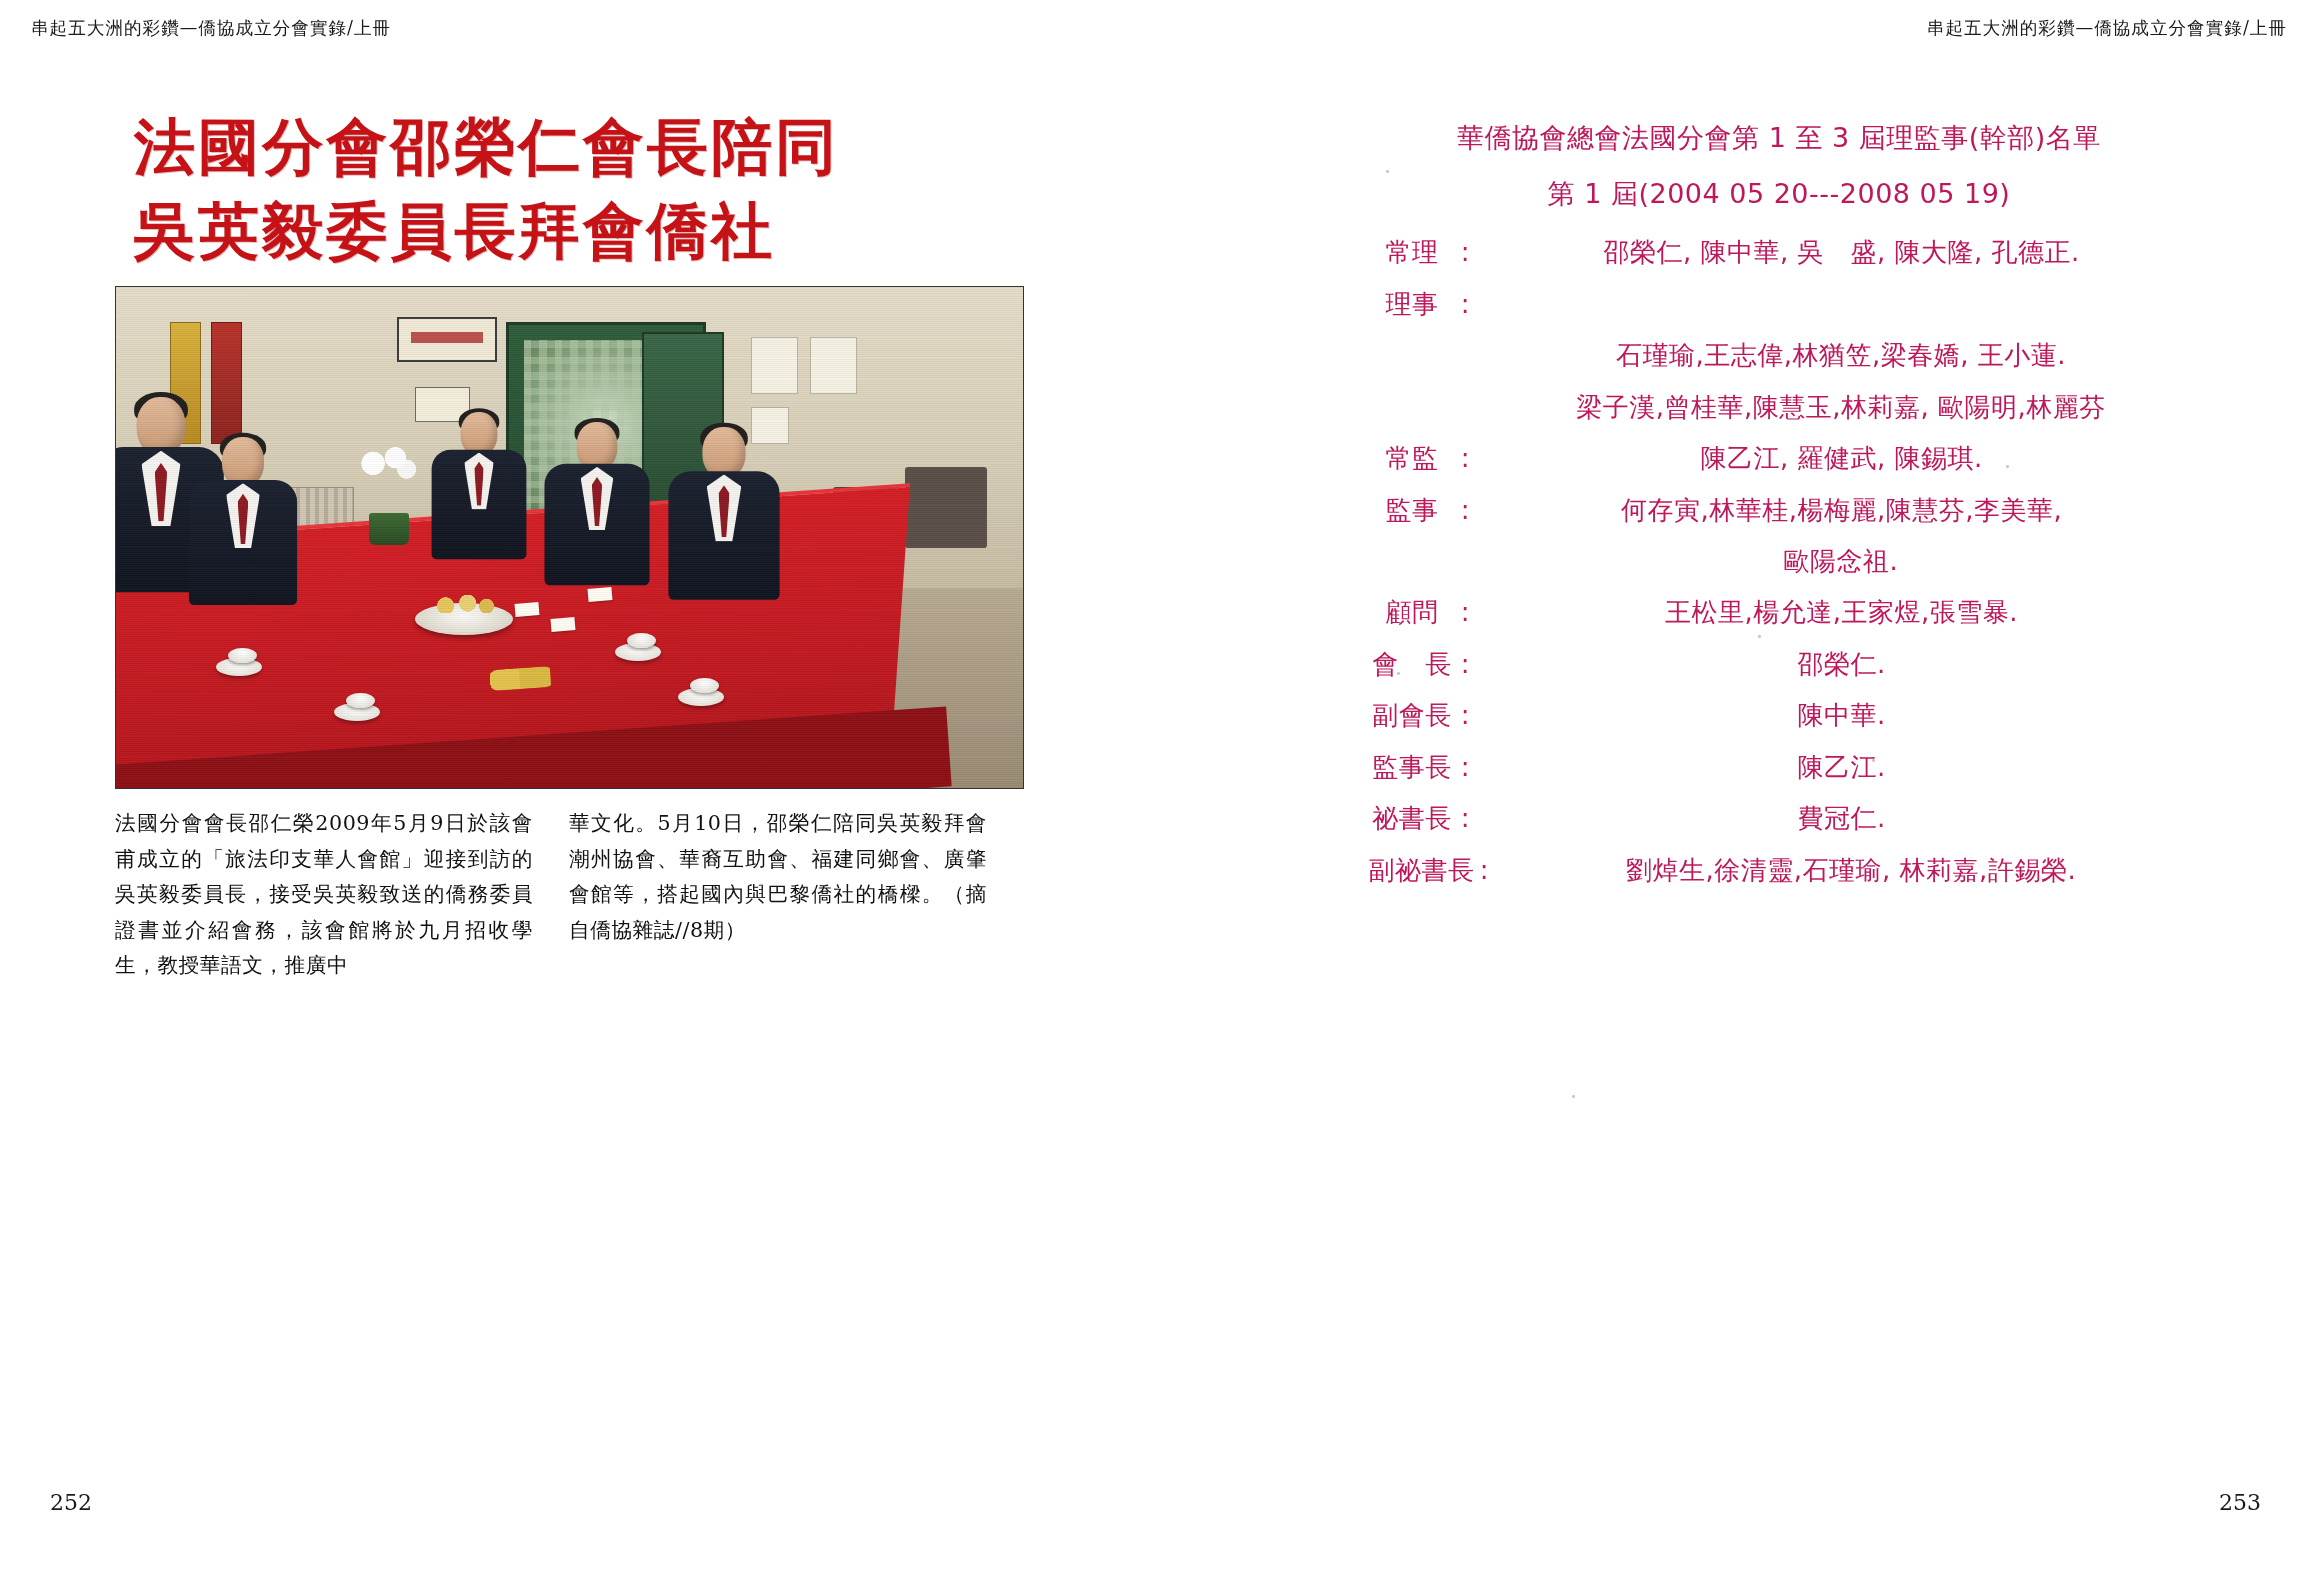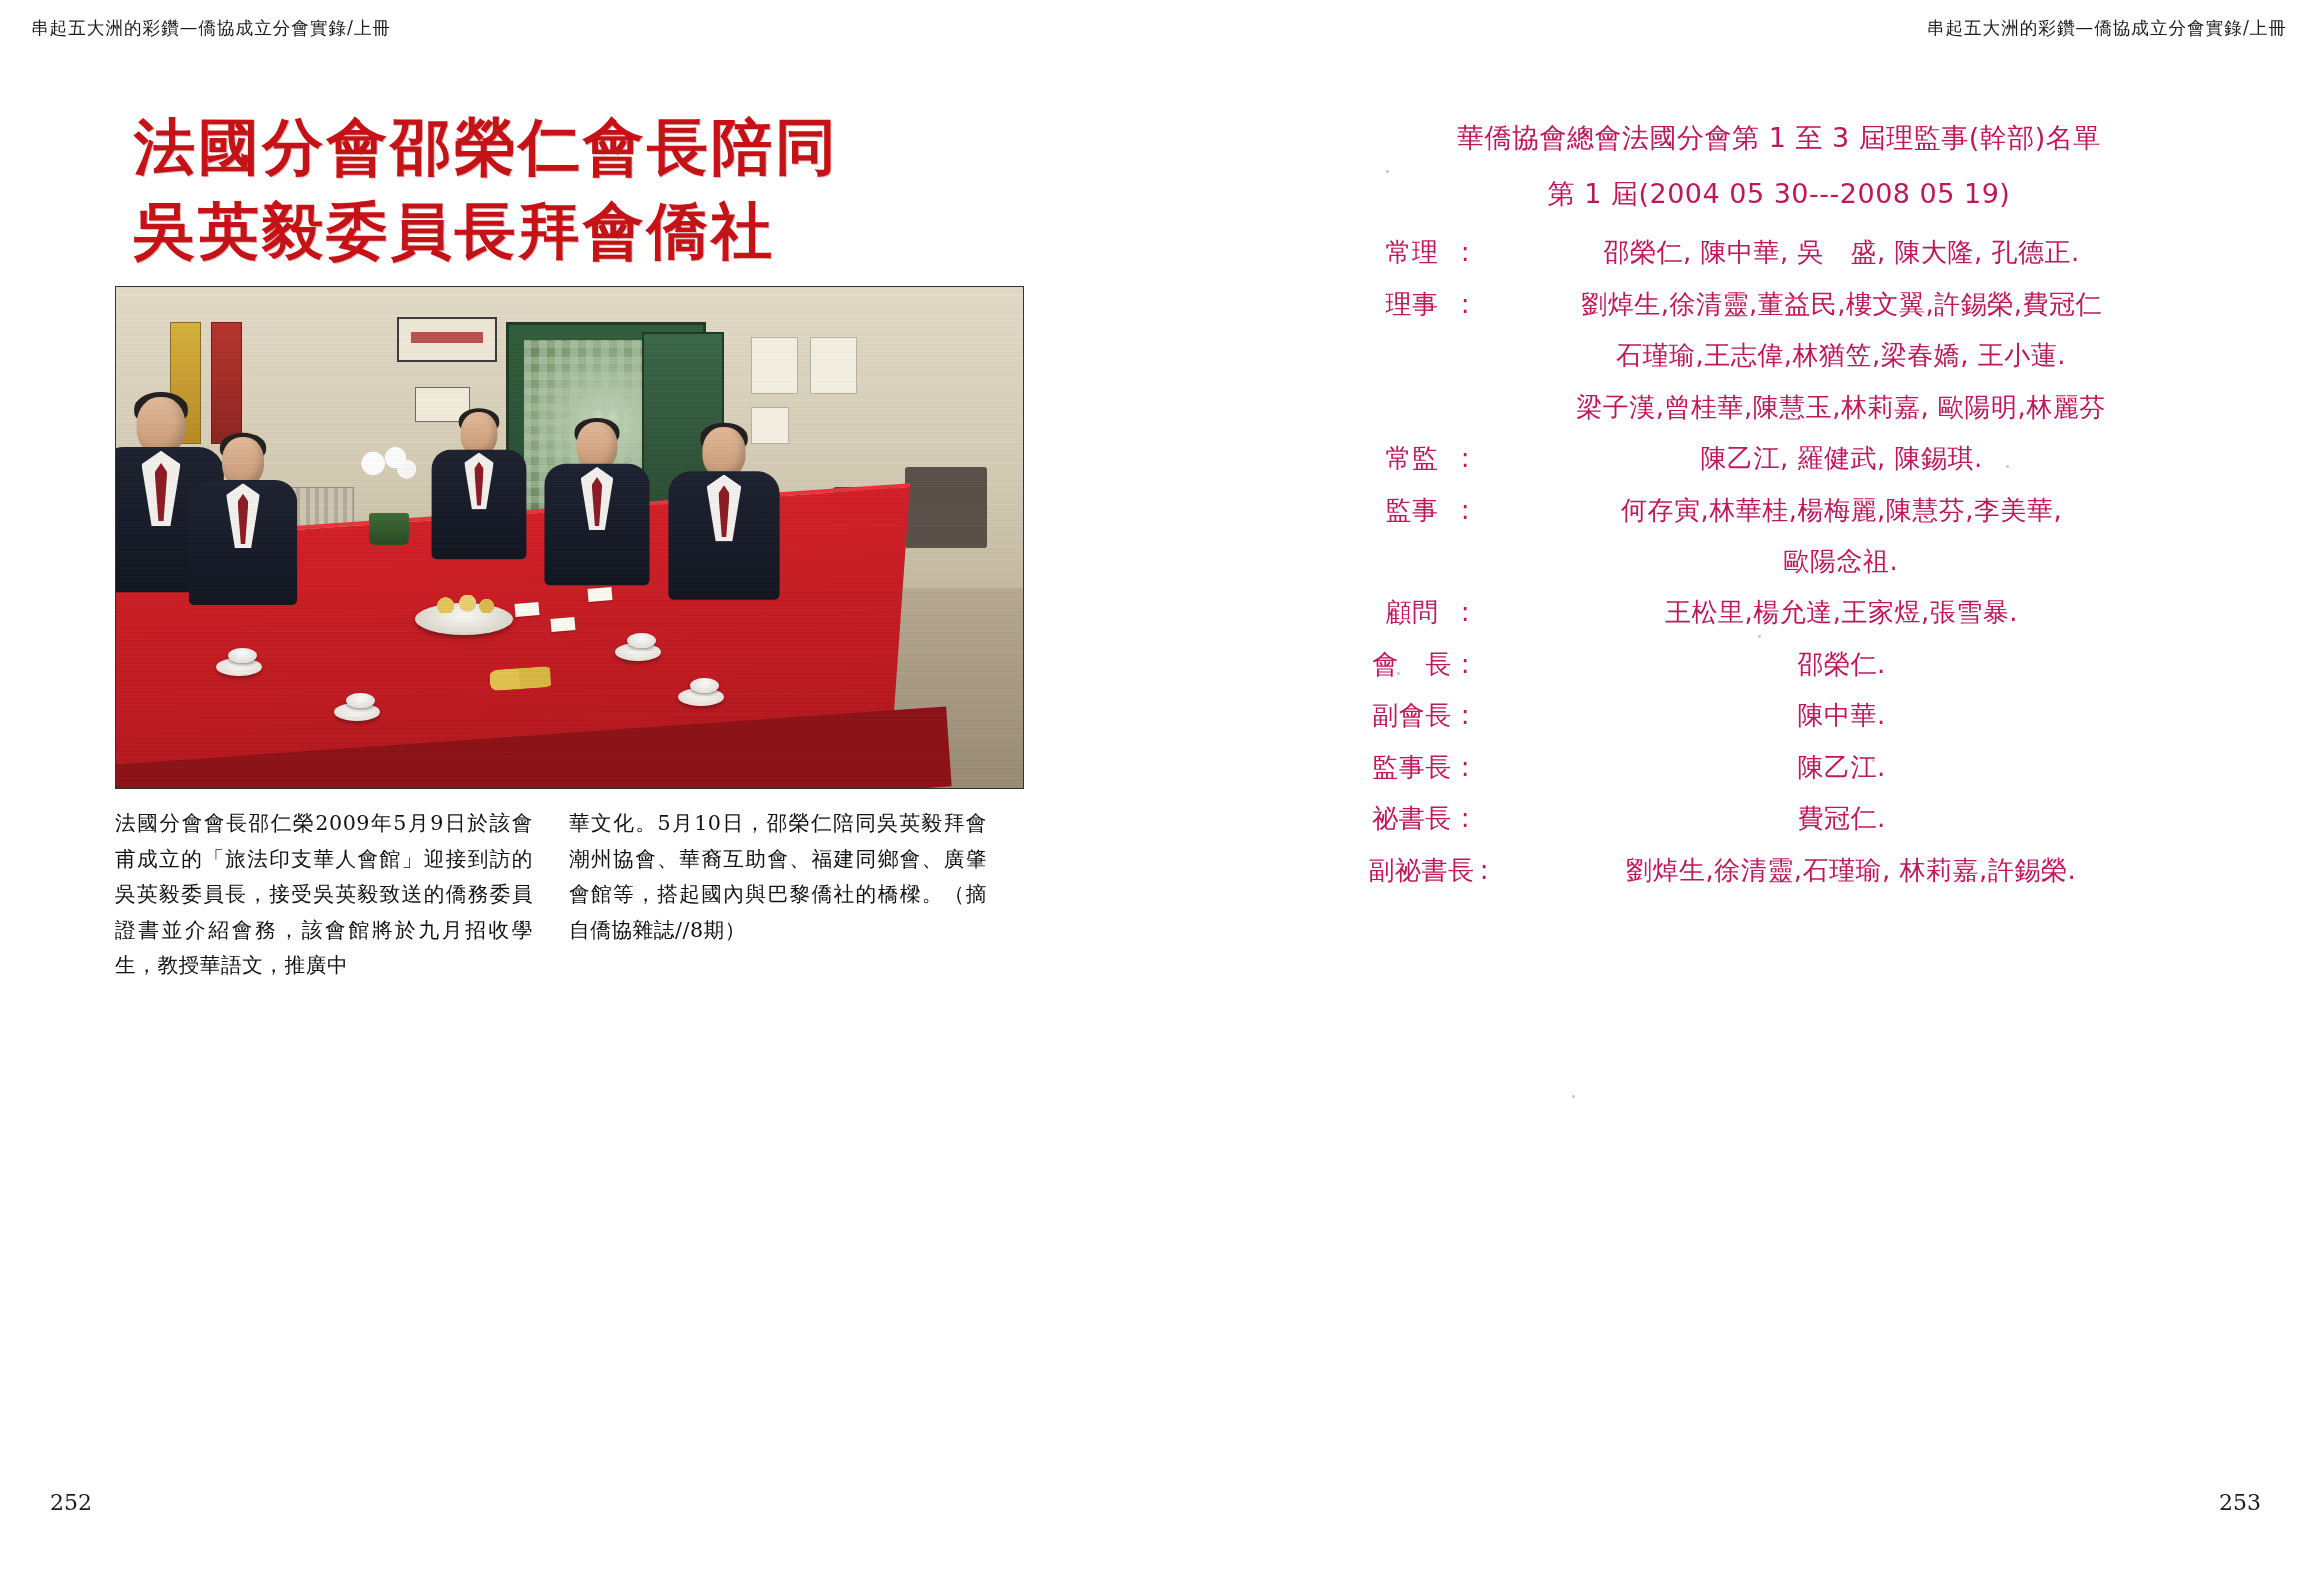--- a/index.html
+++ b/index.html
@@ -467,32 +467,31 @@
 
   <div class="folio left">252</div>
 </div>
 
 <div id="right-page">
 
   <div class="running-head right">串起五大洲的彩鑽—僑協成立分會實錄/上冊</div>
 
   <div id="roster">
     <div class="heading">華僑協會總會法國分會第 1 至 3 屆理監事(幹部)名單</div>
-    <div class="term">第 1 屆(2004 05 30---2008 05 19)</div>
+    <div class="term">第 1 屆(2004 05 20---2008 05 19)</div>
 
     <div class="row">
       <span class="lbl">常理</span>
       <span class="sep">:</span>
       <span class="val">邵榮仁, 陳中華, 吳　盛, 陳大隆, 孔德正.</span>
     </div>
 
     <div class="row">
       <span class="lbl">理事</span>
       <span class="sep">:</span>
-      <span class="val">劉焯生,徐清靈,董益民,樓文翼,許錫榮,費冠仁</span>
     </div>
     <div class="cont">石瑾瑜,王志偉,林猶笠,梁春嬌, 王小蓮.</div>
     <div class="cont">梁子漢,曾桂華,陳慧玉,林莉嘉, 歐陽明,林麗芬</div>
 
     <div class="row">
       <span class="lbl">常監</span>
       <span class="sep">:</span>
       <span class="val">陳乙江, 羅健武, 陳錫琪.</span>
     </div>
 

